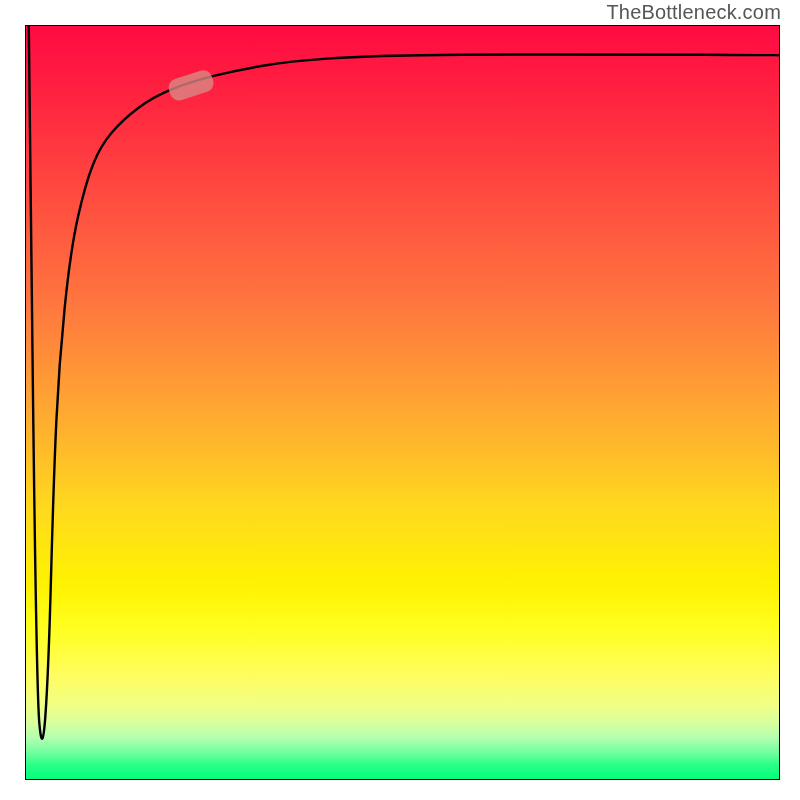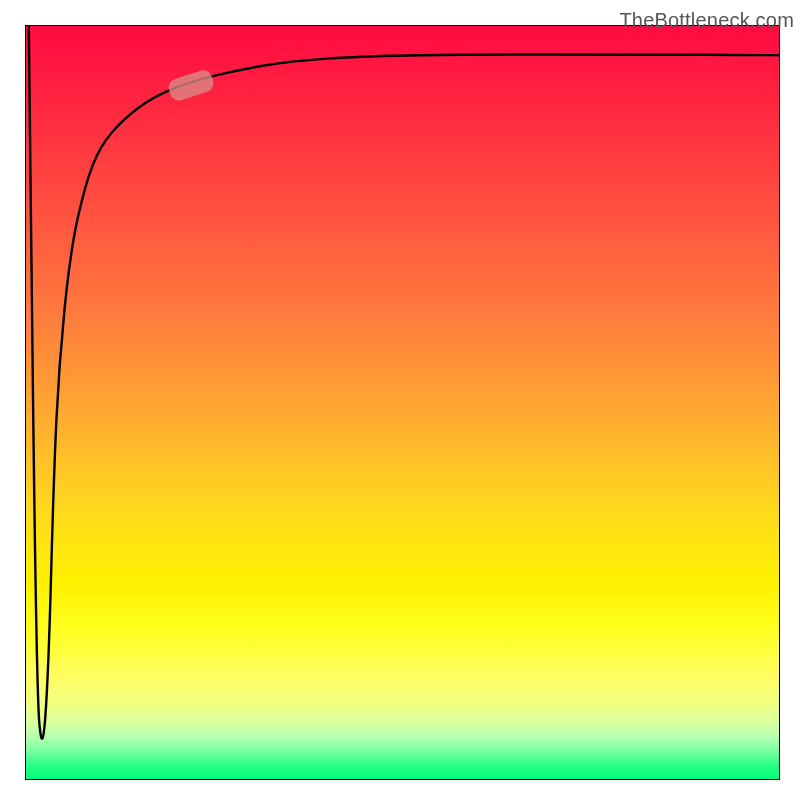--- a/index.html
+++ b/index.html
@@ -52,26 +52,25 @@
     position: absolute;
     left: 0;
     top: 0;
     width: 755px;
     height: 755px;
     pointer-events: none;
   }
   .attribution {
     position: absolute;
     top: 1px;
-    right: 6px;
+    right: 19px;
     color: #555555;
     font-size: 20px;
     font-weight: 500;
     letter-spacing: 0.2px;
-    margin-top: 8px;
   }
 </style>
 </head>
 <body>
 
 <div class="frame">
 
   <div class="plot">
     <div class="gradient-fill"></div>
     <svg class="svg-layer" id="chart-svg" viewBox="0 0 755 755" preserveAspectRatio="none">

